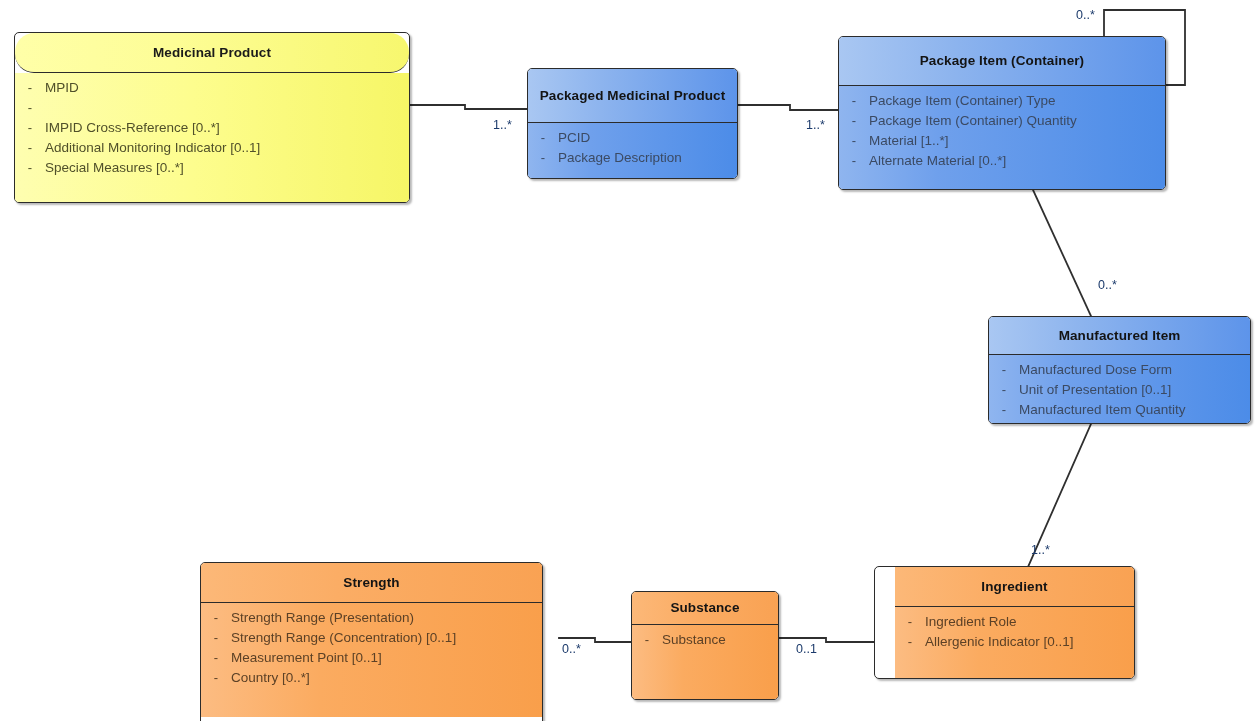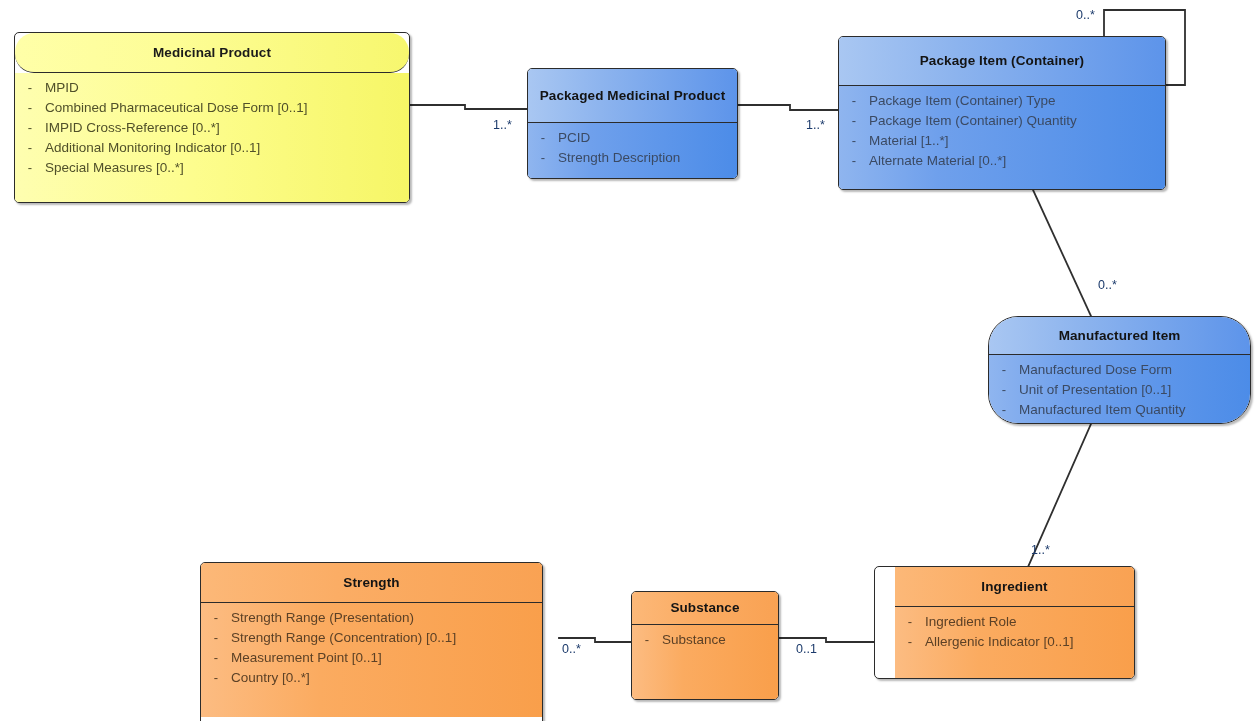--- a/index.html
+++ b/index.html
@@ -127,21 +127,20 @@
   <div id="classes-host">
       <div class="uml-class theme-yellow" style="left: 14px; top: 32px; width: 396px; height: 171px;">
         <div class="uml-header" style="height: 40px;">Medicinal Product</div>
         <div class="uml-body" style="height: 131px;">
           <div class="attr-row">
             <span class="attr-vis">-</span>
             <span class="attr-name">MPID</span>
           </div>
           <div class="attr-row">
             <span class="attr-vis">-</span>
-            <span class="attr-name">Combined Pharmaceutical Dose Form [0..1]</span>
           </div>
           <div class="attr-row">
             <span class="attr-vis">-</span>
             <span class="attr-name">IMPID Cross-Reference [0..*]</span>
           </div>
           <div class="attr-row">
             <span class="attr-vis">-</span>
             <span class="attr-name">Additional Monitoring Indicator [0..1]</span>
           </div>
           <div class="attr-row">
@@ -152,21 +151,21 @@
       </div>
       <div class="uml-class theme-blue" style="left: 527px; top: 68px; width: 211px; height: 111px;">
         <div class="uml-header" style="height: 54px;">Packaged Medicinal Product</div>
         <div class="uml-body" style="height: 57px;">
           <div class="attr-row">
             <span class="attr-vis">-</span>
             <span class="attr-name">PCID</span>
           </div>
           <div class="attr-row">
             <span class="attr-vis">-</span>
-            <span class="attr-name">Strength Description</span>
+            <span class="attr-name">Package Description</span>
           </div>
         </div>
       </div>
       <div class="uml-class theme-blue" style="left: 838px; top: 36px; width: 328px; height: 154px;">
         <div class="uml-header" style="height: 49px;">Package Item (Container)</div>
         <div class="uml-body" style="height: 105px;">
           <div class="attr-row">
             <span class="attr-vis">-</span>
             <span class="attr-name">Package Item (Container) Type</span>
           </div>
@@ -177,21 +176,21 @@
           <div class="attr-row">
             <span class="attr-vis">-</span>
             <span class="attr-name">Material [1..*]</span>
           </div>
           <div class="attr-row">
             <span class="attr-vis">-</span>
             <span class="attr-name">Alternate Material [0..*]</span>
           </div>
         </div>
       </div>
-      <div class="uml-class theme-blue" style="left: 988px; top: 316px; width: 263px; height: 108px; border-radius: 30px;">
+      <div class="uml-class theme-blue" style="left: 988px; top: 316px; width: 263px; height: 108px;">
         <div class="uml-header" style="height: 38px;">Manufactured Item</div>
         <div class="uml-body" style="height: 70px;">
           <div class="attr-row">
             <span class="attr-vis">-</span>
             <span class="attr-name">Manufactured Dose Form</span>
           </div>
           <div class="attr-row">
             <span class="attr-vis">-</span>
             <span class="attr-name">Unit of Presentation [0..1]</span>
           </div>

